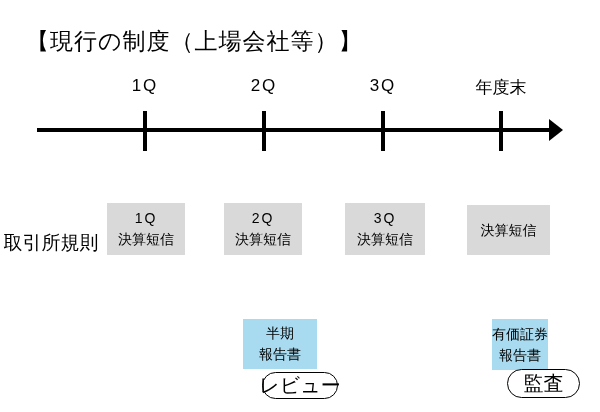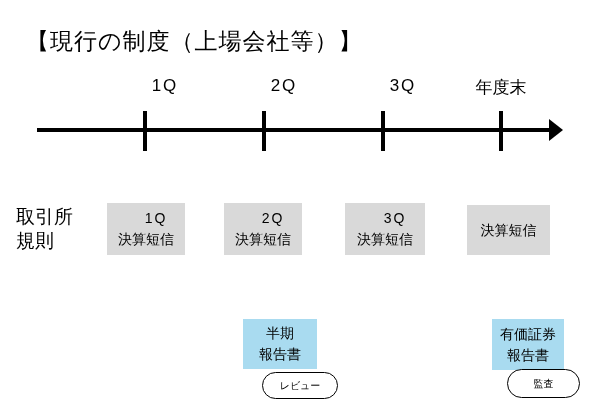--- a/index.html
+++ b/index.html
@@ -30,21 +30,21 @@
     letter-spacing: 1px;
     white-space: nowrap;
   }
   .tl-label {
     position: absolute;
     top: 76px;
     transform: translateX(-50%);
     font-size: 17px;
     white-space: nowrap;
   }
-  .qspace { letter-spacing: 2px; margin-left: 20px; }
+  .qspace { letter-spacing: 2px; }
   .axis-line {
     position: absolute;
     left: 37px;
     top: 128px;
     width: 513px;
     height: 4px;
     background: var(--axis);
   }
   .arrowhead {
     position: absolute;
@@ -59,22 +59,22 @@
   .tick {
     position: absolute;
     top: 111px;
     width: 4px;
     height: 40px;
     background: var(--axis);
   }
   .row-label {
     position: absolute;
     display: flex;
-    flex-direction: column;
-    align-items: flex-start;
+    flex-direction: row;
+    align-items: flex-end;
     justify-content: center;
     text-align: center;
     font-size: 19px;
     line-height: 24px;
     white-space: nowrap;
   }
   .box {
     position: absolute;
     display: flex;
     flex-direction: column;
@@ -88,21 +88,21 @@
   .gbox { background: var(--gray-box); }
   .bbox { background: var(--blue-box); align-items: center; }
   .pill {
     position: absolute;
     display: flex;
     align-items: center;
     justify-content: center;
     background: #ffffff;
     border: 1.5px solid var(--ink);
     border-radius: 15px;
-    font-size: 10px;
+    font-size: 20px;
     white-space: nowrap;
     box-sizing: border-box;
     z-index: 2;
   }
 </style>
 </head>
 <body>
 
 <div class="canvas">
 
@@ -143,21 +143,21 @@
 
 
   <div class="box bbox" style="left:243px; top:319px; width:74px; height:50px;">
     <div>半期</div>
     <div>報告書</div>
   </div>
   <div class="pill" style="left:262px; top:372px; width:76px; height:27px;">
     <span>レビュー</span>
   </div>
 
-  <div class="box bbox" style="left:492px; top:319px; width:72px; height:51px;">
+  <div class="box bbox" style="left:492px; top:319px; width:56px; height:51px;">
     <div>有価証券</div>
     <div>報告書</div>
   </div>
   <div class="pill" style="left:507px; top:369px; width:73px; height:29px;">
     <span>監査</span>
   </div>
 
 </div>
 
 </body></html>

